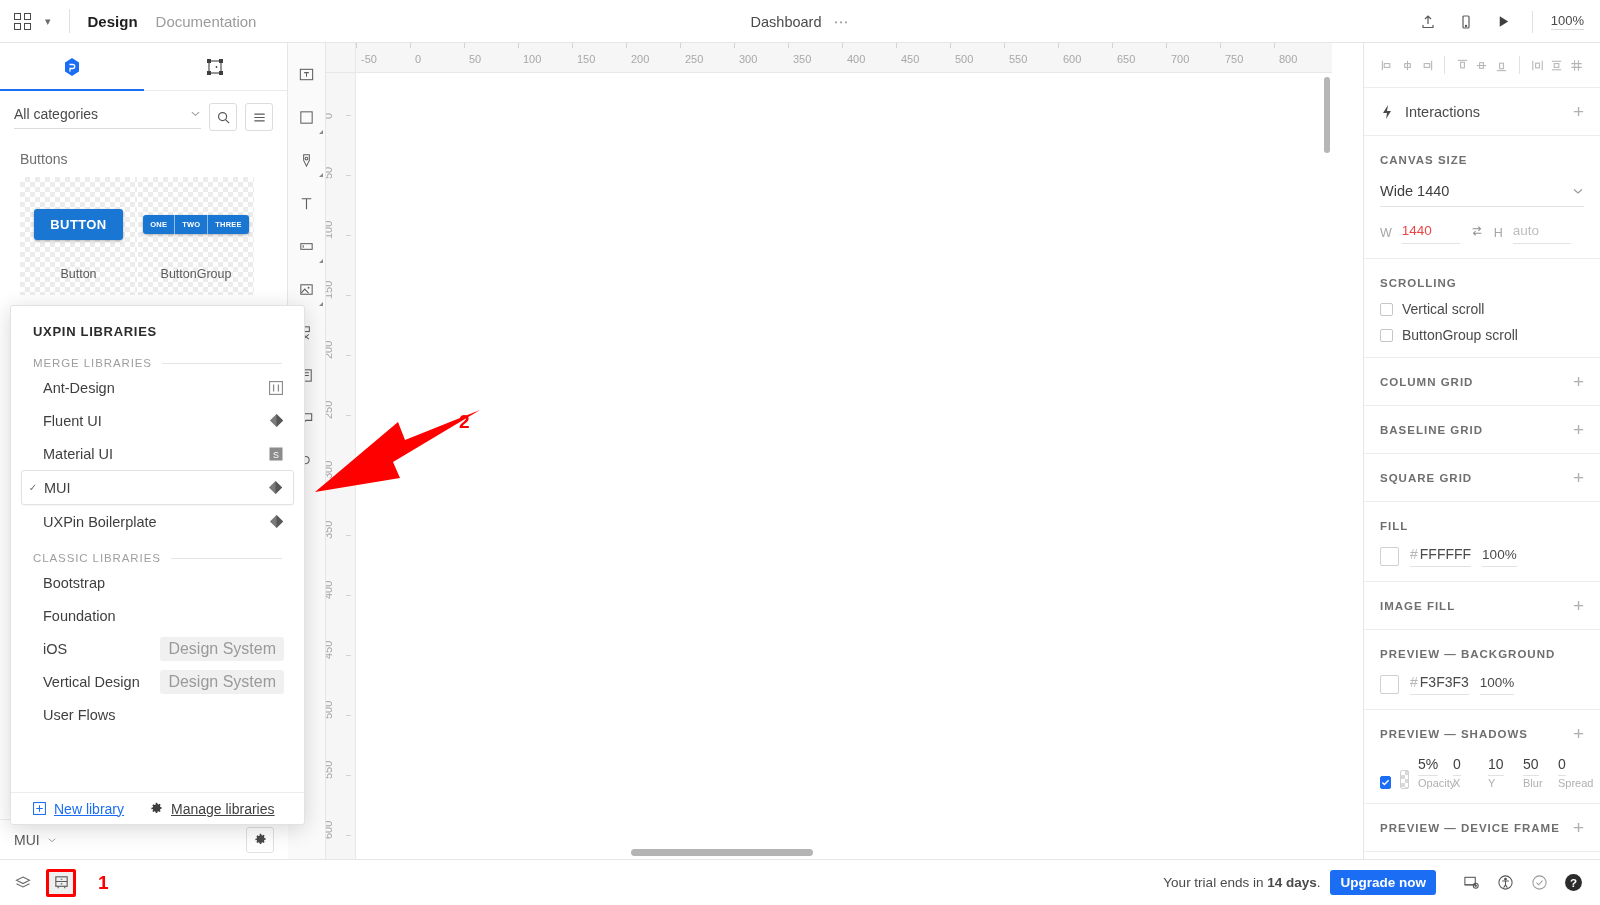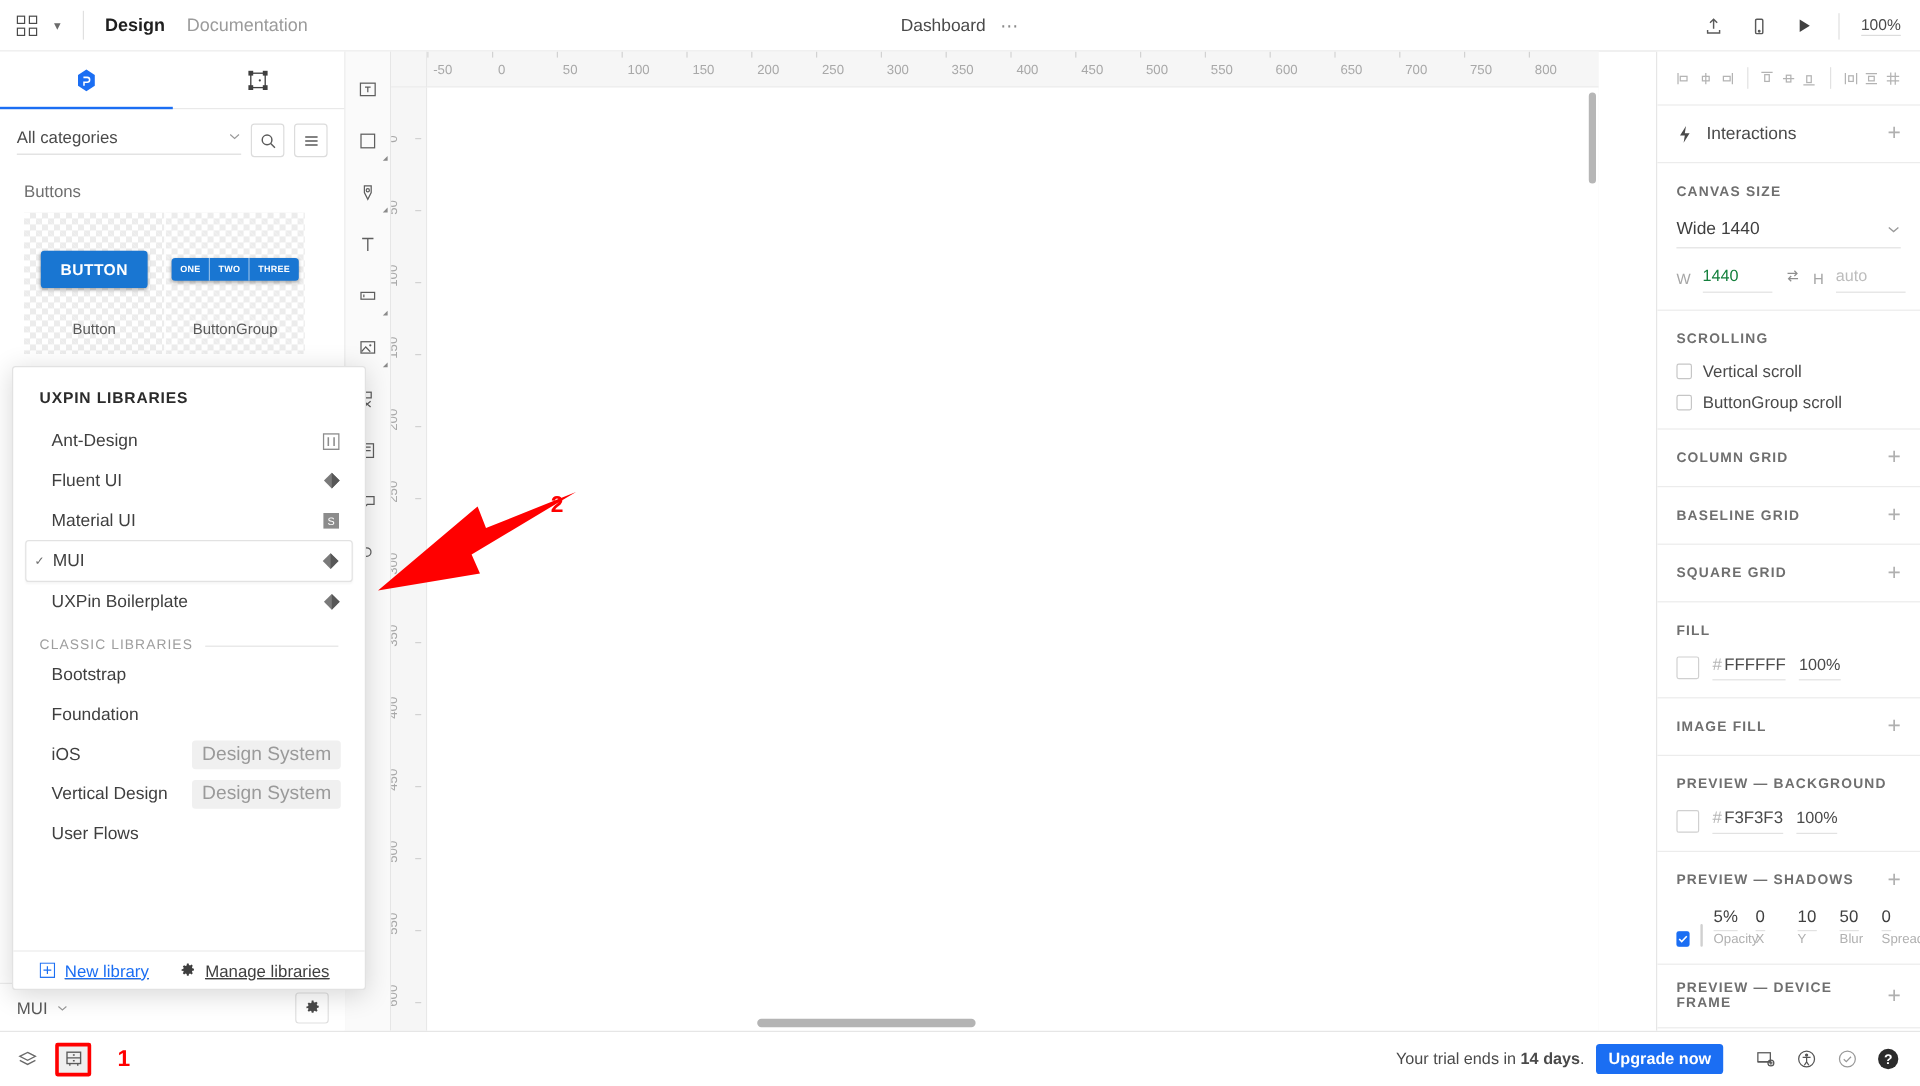--- a/index.html
+++ b/index.html
@@ -105,21 +105,21 @@
     display: flex; align-items: center; height: 33px;
     margin: 0 10px; padding: 0 10px 0 0; border-radius: 3px; cursor: pointer;
   }
   .ld-check { width: 22px; text-align: center; font-size: 10px; color: #6f6f6f; }
   .ld-name { flex: 1; font-size: 14.5px; color: #3f3f3f; }
   .ld-item.selected { border: 1px solid #e2e2e2; background: #fff; box-shadow: 0 1px 2px rgba(0,0,0,.04); height: 35px; }
   .ld-tag { font-size: 16px; color: #9a9a9a; background: #f0f0f0; border-radius: 3px; padding: 3px 8px; }
   .ld-badge { width: 16px; height: 16px; display: flex; align-items: center; justify-content: center; }
   .ld-footer {
     border-top: 1px solid #ececec; height: 32px; display: flex; align-items: center;
-    gap: 26px; padding: 0 22px; text-decoration: underline;
+    gap: 26px; padding: 0 22px;
   }
   .ld-link { display: flex; align-items: center; gap: 8px; font-size: 14px; cursor: pointer; }
   .ld-link.blue { color: #1b6ef3; text-decoration: underline; }
   .ld-link.dark { color: #3f3f3f; text-decoration: underline; }
 
   
   .toolstrip {
     position: absolute; top: 43px; left: 288px; width: 38px; bottom: 46px;
     background: #fafafa; border-right: 1px solid #e6e6e6;
     display: flex; flex-direction: column; align-items: center; padding-top: 10px; gap: 0;
@@ -140,38 +140,38 @@
   .rv-tick span {
     position: absolute; left: -4px; top: 4px; font-size: 11px; color: #a8a8a8;
     transform: rotate(-90deg); transform-origin: left top; white-space: nowrap;
   }
   .artboard { position: absolute; top: 30px; left: 30px; right: 0; bottom: 0; background: #fff; }
   .canvas-vscroll { position: absolute; right: 2px; top: 34px; width: 6px; height: 76px; background: #b6b6b6; border-radius: 3px; }
   .canvas-hscroll { position: absolute; bottom: 3px; left: 305px; width: 182px; height: 7px; background: #b4b4b4; border-radius: 4px; }
 
   
   .rightpanel {
-    position: absolute; top: 43px; right: 0; width: 220px; bottom: 46px;
+    position: absolute; top: 43px; right: 0; width: 237px; bottom: 46px;
     background: #fff; border-left: 1px solid #e6e6e6; overflow: hidden;
   }
   .rp-align { height: 45px; display: flex; align-items: center; padding: 0 14px; gap: 0; border-bottom: 1px solid #ececec; }
   .al-ic { width: 27px; height: 27px; display: flex; align-items: center; justify-content: center; cursor: pointer; }
   .al-sep { width: 1px; height: 18px; background: #e2e2e2; margin: 0 8px; }
   .rp-sec { border-bottom: 1px solid #ececec; padding: 14px 16px; }
   .rp-row { display: flex; align-items: center; justify-content: space-between; }
   .rp-inter { display: flex; align-items: center; gap: 11px; }
   .rp-inter-label { font-size: 14.5px; color: #4a4a4a; }
   .rp-plus { font-size: 19px; color: #b0b0b0; cursor: pointer; line-height: 1; font-weight: 300; }
   .rp-lbl { font-size: 11.5px; font-weight: bold; color: #6f6f6f; letter-spacing: 1px; }
   .rp-select { display: flex; align-items: center; justify-content: space-between; border-bottom: 1px solid #e2e2e2; padding: 4px 0 7px 0; margin-top: 11px; cursor: pointer; }
   .rp-select span { font-size: 14.5px; color: #3f3f3f; }
   .wh-row { display: flex; align-items: center; gap: 10px; margin-top: 14px; }
   .wh-k { font-size: 12.5px; color: #a6a6a6; }
   .wh-f { border-bottom: 1px solid #e2e2e2; padding-bottom: 4px; min-width: 58px; cursor: text; }
-  .wh-f span { font-size: 13.5px; color: #15803d; }
+  .wh-f span { font-size: 13.5px; color: #ef4444; }
   .wh-f.ph span { color: #bdbdbd; }
   .wh-swap { color: #8f8f8f; cursor: pointer; }
   .cb-row { display: flex; align-items: center; gap: 9px; margin-top: 10px; cursor: pointer; }
   .cb { width: 13px; height: 13px; border: 1px solid #c6c6c6; border-radius: 2px; background: #fff; }
   .cb.on { background: #1b6ef3; border-color: #1b6ef3; display: flex; align-items: center; justify-content: center; }
   .cb-row span { font-size: 14px; color: #4a4a4a; }
   .color-row { display: flex; align-items: center; gap: 11px; margin-top: 11px; }
   .sw { width: 19px; height: 19px; border: 1px solid #d0d0d0; background: #fff; border-radius: 2px; cursor: pointer; }
   .sw.checker {
     background-image:
@@ -337,20 +337,24 @@
         </svg>
       </span>
     </div>
   </div>
 
   <div class="libdrop">
     <div class="ld-title">UXPIN LIBRARIES</div>
 
     <div class="ld-body">
 
+      <div class="ld-group">
+        <span>MERGE LIBRARIES</span>
+        <i></i>
+      </div>
 
       <div class="ld-item">
         <span class="ld-check"></span>
         <span class="ld-name">Ant-Design</span>
         <span class="ld-badge">
           <svg width="14" height="14" viewBox="0 0 14 14">
               <rect x=".5" y=".5" width="13" height="13" fill="none" stroke="#8c8c8c" stroke-width="1.3"></rect>
               <path d="M4.6 3.4v7.2M9.4 3.4v7.2" stroke="#8c8c8c" stroke-width="1.3"></path>
             </svg>
         </span>

